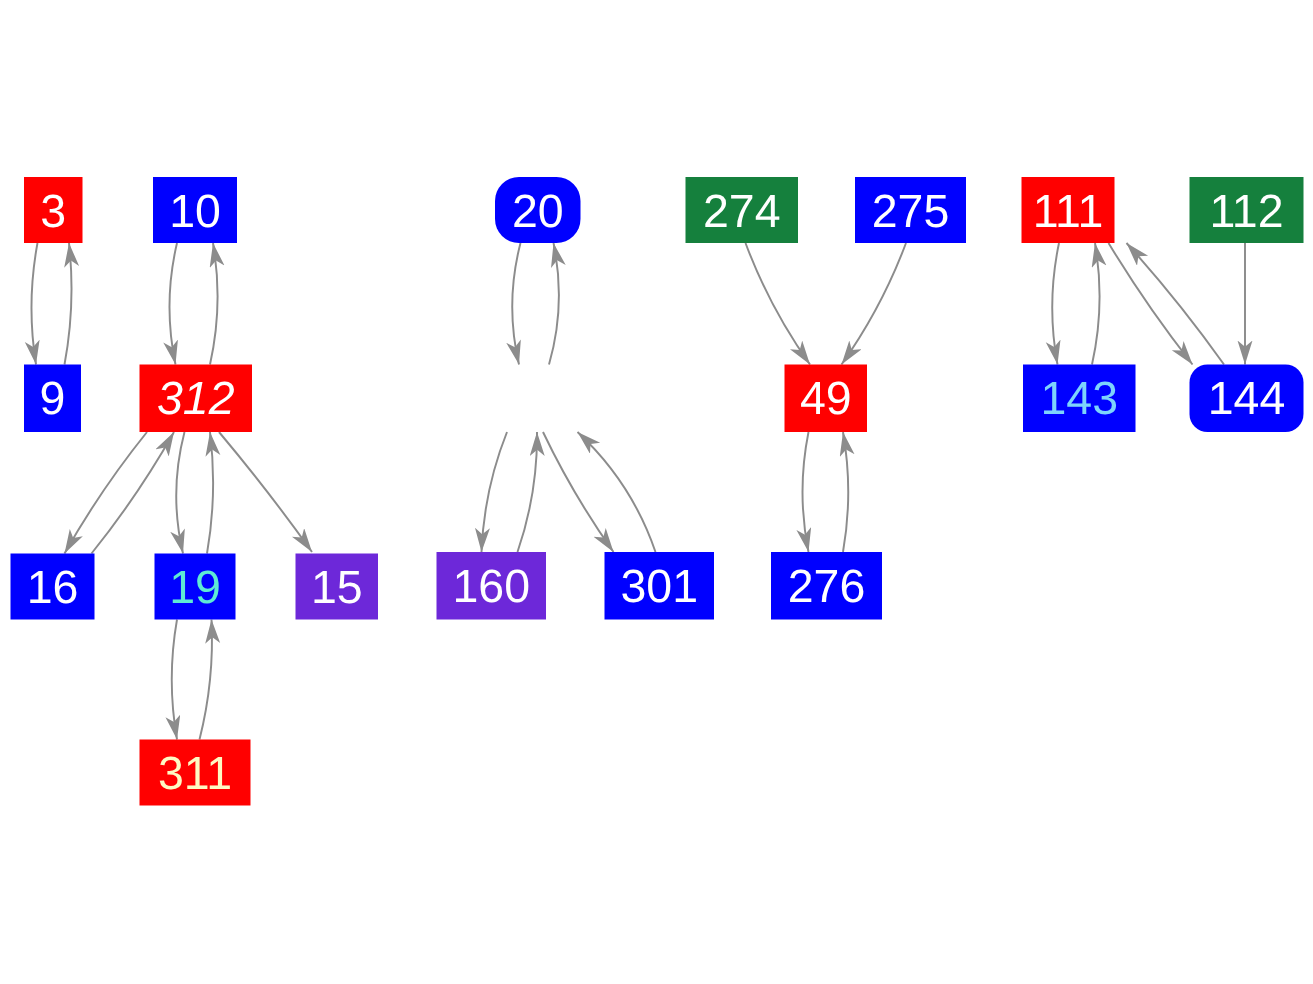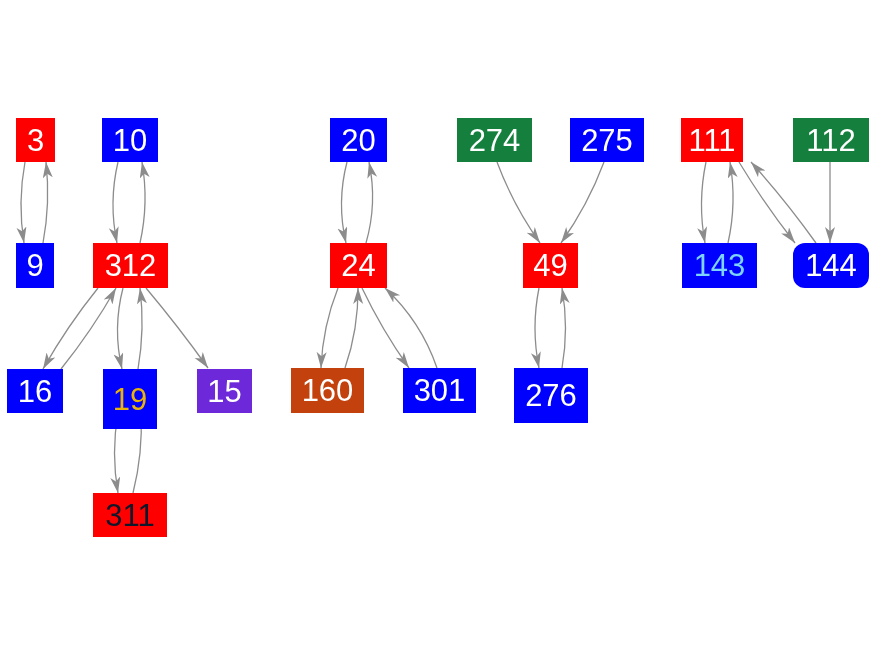--- a/index.html
+++ b/index.html
@@ -80,57 +80,54 @@
   <div class="node-layer">
       <div class="node" style="left: 16px; top: 118px; width: 39px; height: 44px; background: rgb(255, 0, 0); color: rgb(255, 255, 255);">
         <span>3</span>
       </div>
       <div class="node" style="left: 102px; top: 118px; width: 56px; height: 44px; background: rgb(0, 0, 255); color: rgb(255, 255, 255);">
         <span>10</span>
       </div>
       <div class="node" style="left: 16px; top: 243px; width: 38px; height: 45px; background: rgb(0, 0, 255); color: rgb(255, 255, 255);">
         <span>9</span>
       </div>
-      <div class="node" style="left: 93px; top: 243px; width: 75px; height: 45px; background: rgb(255, 0, 0); color: rgb(255, 255, 255);">
+      <div class="node" style="left: 93px; top: 243px; width: 75px; height: 45px; background: rgb(255, 0, 0); color: rgb(255, 255, 255); font-style: italic;">
         <span>312</span>
       </div>
       <div class="node" style="left: 7px; top: 369px; width: 56px; height: 44px; background: rgb(0, 0, 255); color: rgb(255, 255, 255);">
         <span>16</span>
       </div>
-      <div class="node" style="left: 103px; top: 369px; width: 54px; height: 60px; background: rgb(0, 0, 255); color: #eab308;">
+      <div class="node" style="left: 103px; top: 369px; width: 54px; height: 44px; background: rgb(0, 0, 255); color: #5eead4;">
         <span>19</span>
       </div>
       <div class="node" style="left: 197px; top: 369px; width: 55px; height: 44px; background: #6d28d9; color: rgb(255, 255, 255);">
         <span>15</span>
       </div>
-      <div class="node" style="left: 93px; top: 493px; width: 74px; height: 44px; background: rgb(255, 0, 0); color: #0f172a;">
+      <div class="node" style="left: 93px; top: 493px; width: 74px; height: 44px; background: rgb(255, 0, 0); color: #fef9c3;">
         <span>311</span>
       </div>
-      <div class="node" style="left: 330px; top: 118px; width: 57px; height: 44px; background: rgb(0, 0, 255); color: rgb(255, 255, 255);">
+      <div class="node" style="left: 330px; top: 118px; width: 57px; height: 44px; background: rgb(0, 0, 255); color: rgb(255, 255, 255); border-radius: 16px;">
         <span>20</span>
       </div>
-      <div class="node" style="left: 330px; top: 243px; width: 57px; height: 45px; background: rgb(255, 0, 0); color: rgb(255, 255, 255);">
-        <span>24</span>
-      </div>
-      <div class="node" style="left: 291px; top: 368px; width: 73px; height: 45px; background: #c2410c; color: rgb(255, 255, 255); text-align: right;">
+      <div class="node" style="left: 291px; top: 368px; width: 73px; height: 45px; background: #6d28d9; color: rgb(255, 255, 255); text-align: right;">
         <span>160</span>
       </div>
       <div class="node" style="left: 403px; top: 368px; width: 73px; height: 45px; background: rgb(0, 0, 255); color: rgb(255, 255, 255);">
         <span>301</span>
       </div>
       <div class="node" style="left: 457px; top: 118px; width: 75px; height: 44px; background: #15803d; color: rgb(255, 255, 255);">
         <span>274</span>
       </div>
       <div class="node" style="left: 570px; top: 118px; width: 74px; height: 44px; background: rgb(0, 0, 255); color: rgb(255, 255, 255);">
         <span>275</span>
       </div>
       <div class="node" style="left: 523px; top: 243px; width: 55px; height: 45px; background: rgb(255, 0, 0); color: rgb(255, 255, 255);">
         <span>49</span>
       </div>
-      <div class="node" style="left: 514px; top: 368px; width: 74px; height: 55px; background: rgb(0, 0, 255); color: rgb(255, 255, 255);">
+      <div class="node" style="left: 514px; top: 368px; width: 74px; height: 45px; background: rgb(0, 0, 255); color: rgb(255, 255, 255);">
         <span>276</span>
       </div>
       <div class="node" style="left: 681px; top: 118px; width: 62px; height: 44px; background: rgb(255, 0, 0); color: rgb(255, 255, 255);">
         <span>111</span>
       </div>
       <div class="node" style="left: 793px; top: 118px; width: 76px; height: 44px; background: #15803d; color: rgb(255, 255, 255);">
         <span>112</span>
       </div>
       <div class="node" style="left: 682px; top: 243px; width: 75px; height: 45px; background: rgb(0, 0, 255); color: #7dd3fc;">
         <span>143</span>

